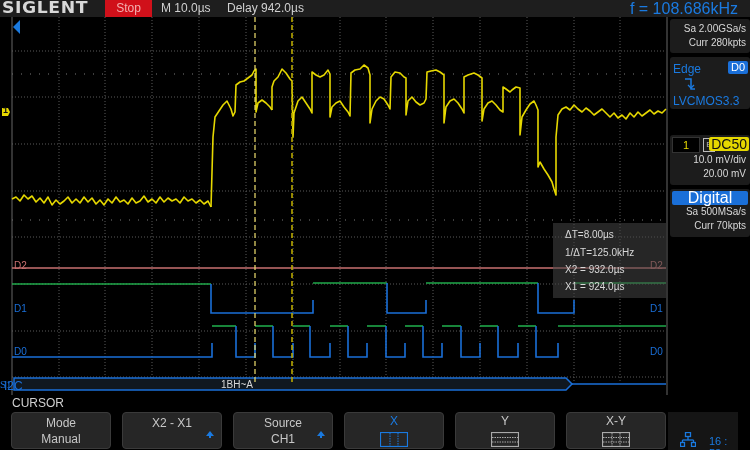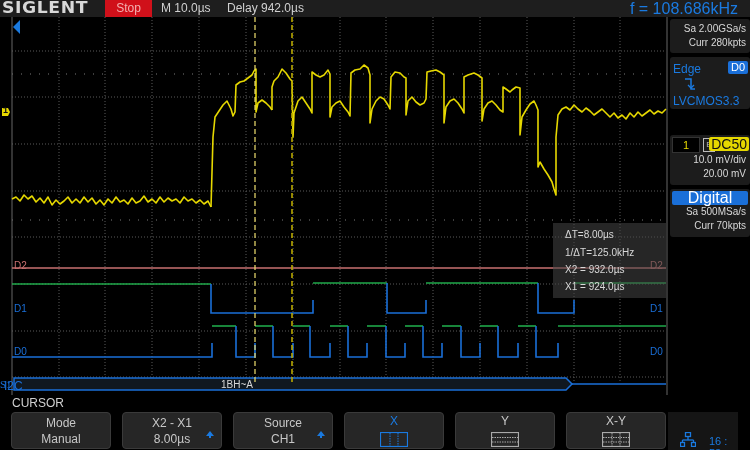--- a/index.html
+++ b/index.html
@@ -187,21 +187,20 @@
 </div>
 
 <div class="cursor-label">CURSOR</div>
 
 <div class="softkey" style="left:11px;">
   <div class="l1">Mode</div>
   <div class="l2">Manual</div>
 </div>
 <div class="softkey" style="left:122px;">
   <div class="l1">X2 - X1</div>
-  <div class="l2">8.00µs</div>
   <div class="arrow"></div>
 </div>
 <div class="softkey" style="left:233px;">
   <div class="l1">Source</div>
   <div class="l2">CH1</div>
   <div class="arrow"></div>
 </div>
 <div class="softkey" style="left:344px;">
   <div class="l1" style="color:#1a7ae0;top:1px;">X</div>
   <svg class="sk-icon" viewBox="0 0 28 15">

